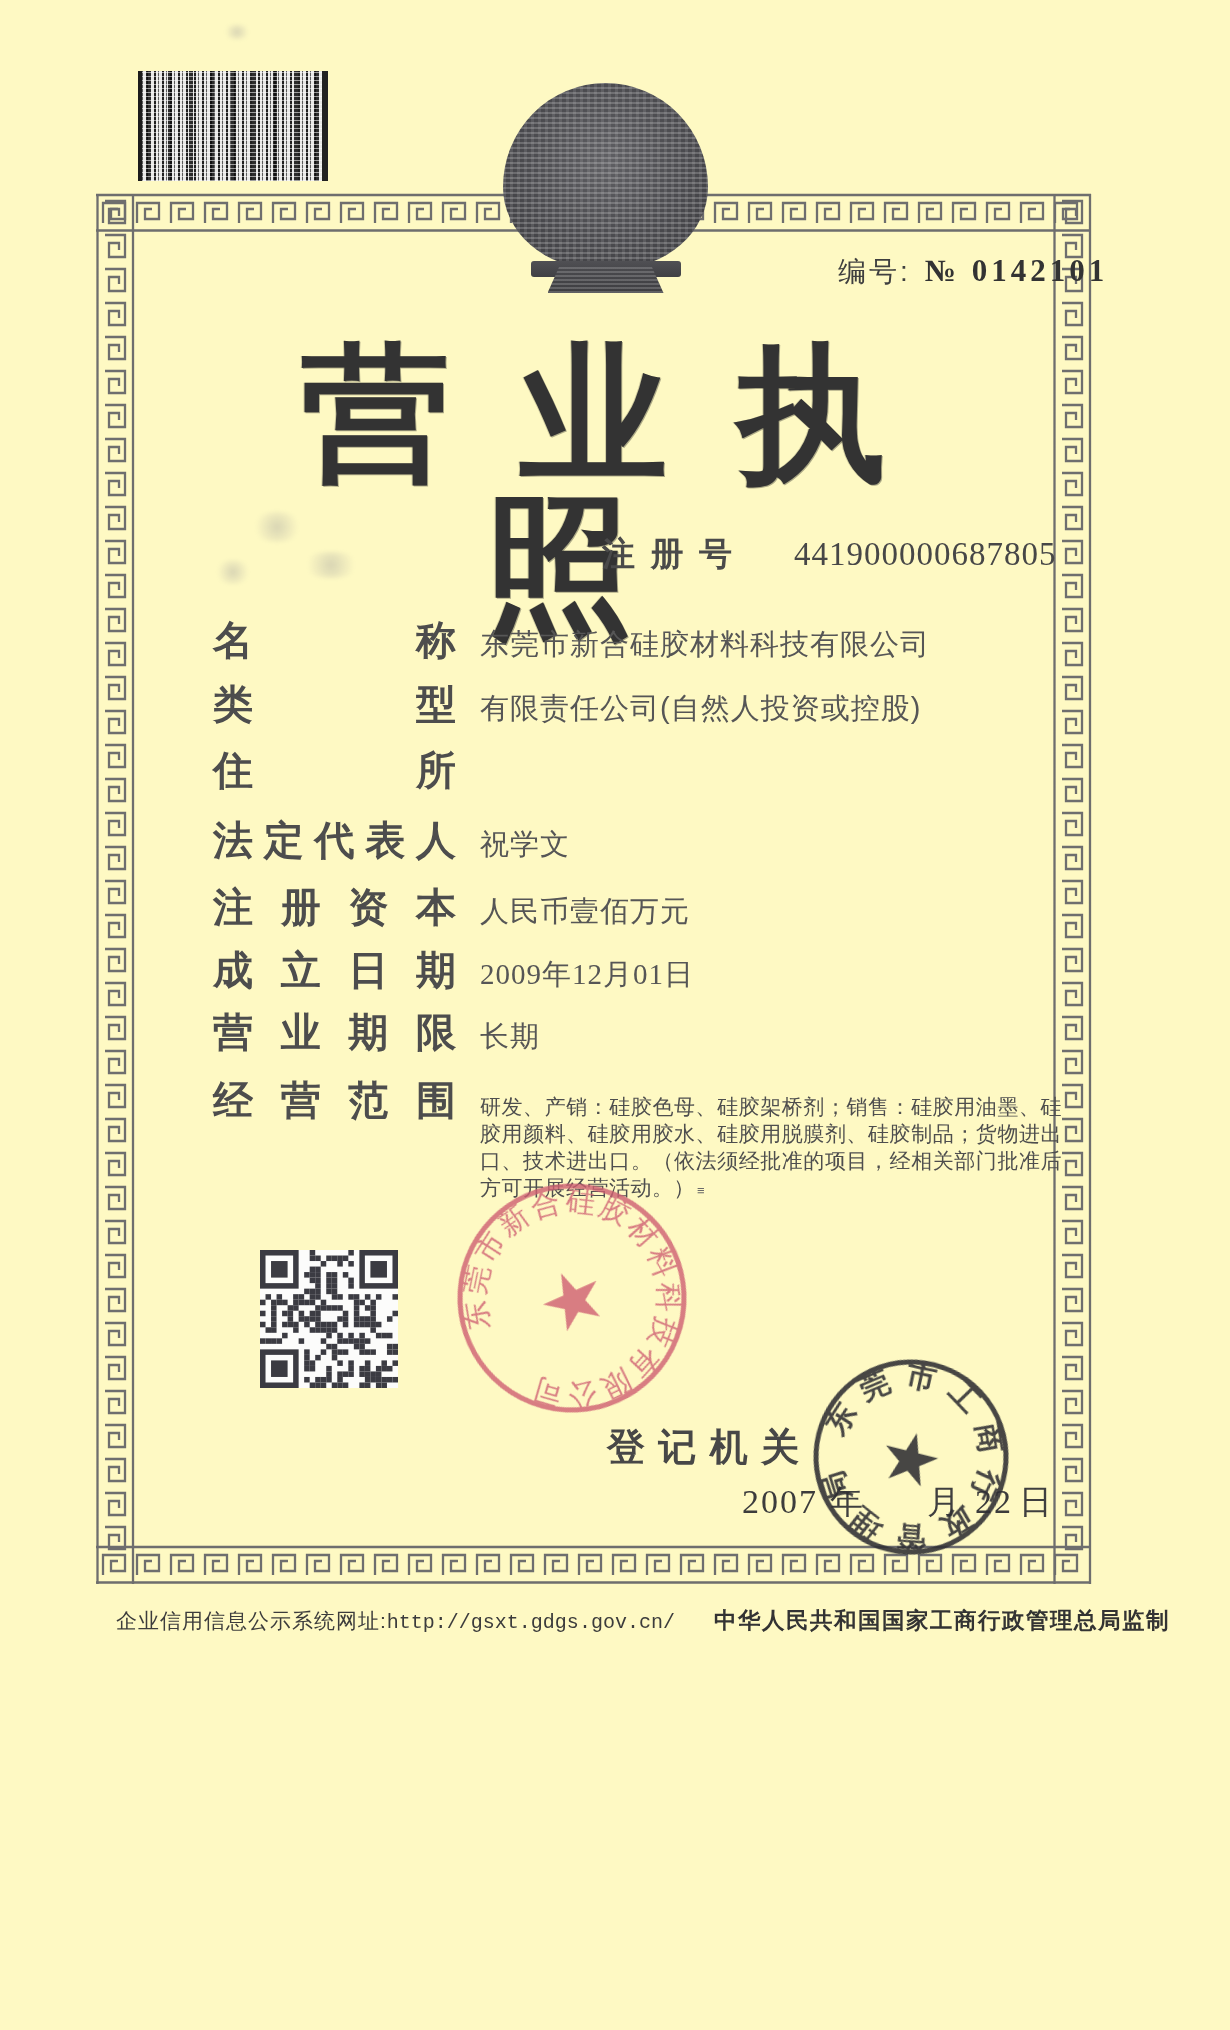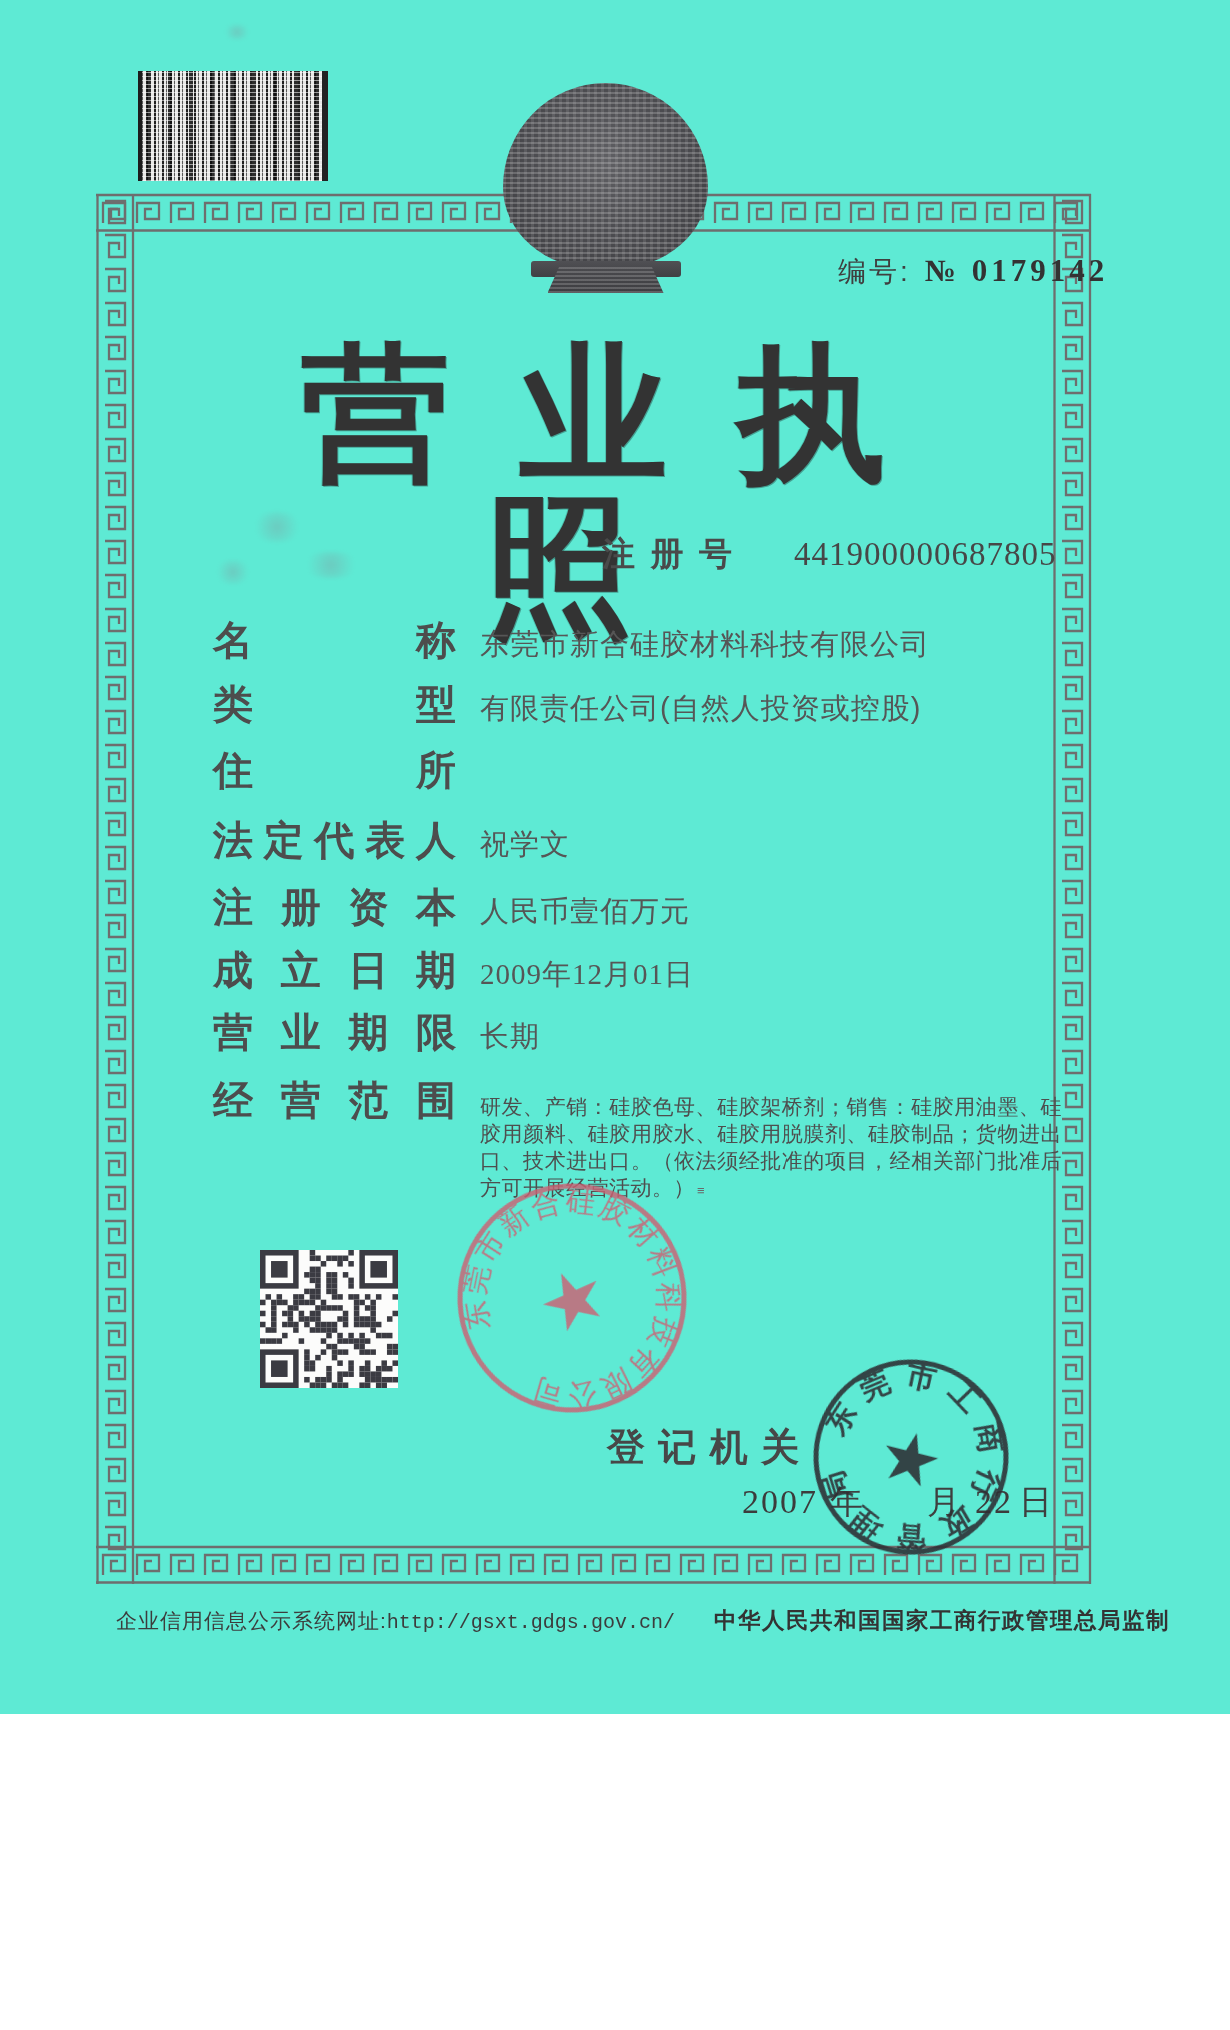--- a/index.html
+++ b/index.html
@@ -1,18 +1,18 @@
 <!DOCTYPE html>
 <html><head>
 <meta charset="utf-8">
 <style>
   html,body{margin:0;padding:0;background:#ffffff;}
   .page{
-    position:relative;width:1230px;height:1714px;overflow:hidden;
-    background:#5eead4;
+    position:relative;width:1230px;height:2030px;overflow:hidden;
+    background:#fef9c3;
     font-family:"Liberation Sans","DejaVu Sans",sans-serif;
     color:#3a3a3a;
   }
   .num{font-family:"Liberation Serif","DejaVu Serif",serif;}
 
   
   .barcode{
     position:absolute;left:138px;top:71px;width:190px;height:110px;
     background-color:#e8e8e6;
     background-image:
@@ -136,21 +136,21 @@
       </g>
     </svg>
   <svg class="strip" style="left:1052px;top:193px" width="40" height="1392">
       <g transform="rotate(90) translate(0,-40)">
         <path d="M1,2 H1391 M1,37.5 H1391 M8,30 V10 H30 V26 H16 V16 H23 M42,30 V10 H64 V26 H50 V16 H57 M76,30 V10 H98 V26 H84 V16 H91 M110,30 V10 H132 V26 H118 V16 H125 M144,30 V10 H166 V26 H152 V16 H159 M178,30 V10 H200 V26 H186 V16 H193 M212,30 V10 H234 V26 H220 V16 H227 M246,30 V10 H268 V26 H254 V16 H261 M280,30 V10 H302 V26 H288 V16 H295 M314,30 V10 H336 V26 H322 V16 H329 M348,30 V10 H370 V26 H356 V16 H363 M382,30 V10 H404 V26 H390 V16 H397 M416,30 V10 H438 V26 H424 V16 H431 M450,30 V10 H472 V26 H458 V16 H465 M484,30 V10 H506 V26 H492 V16 H499 M518,30 V10 H540 V26 H526 V16 H533 M552,30 V10 H574 V26 H560 V16 H567 M586,30 V10 H608 V26 H594 V16 H601 M620,30 V10 H642 V26 H628 V16 H635 M654,30 V10 H676 V26 H662 V16 H669 M688,30 V10 H710 V26 H696 V16 H703 M722,30 V10 H744 V26 H730 V16 H737 M756,30 V10 H778 V26 H764 V16 H771 M790,30 V10 H812 V26 H798 V16 H805 M824,30 V10 H846 V26 H832 V16 H839 M858,30 V10 H880 V26 H866 V16 H873 M892,30 V10 H914 V26 H900 V16 H907 M926,30 V10 H948 V26 H934 V16 H941 M960,30 V10 H982 V26 H968 V16 H975 M994,30 V10 H1016 V26 H1002 V16 H1009 M1028,30 V10 H1050 V26 H1036 V16 H1043 M1062,30 V10 H1084 V26 H1070 V16 H1077 M1096,30 V10 H1118 V26 H1104 V16 H1111 M1130,30 V10 H1152 V26 H1138 V16 H1145 M1164,30 V10 H1186 V26 H1172 V16 H1179 M1198,30 V10 H1220 V26 H1206 V16 H1213 M1232,30 V10 H1254 V26 H1240 V16 H1247 M1266,30 V10 H1288 V26 H1274 V16 H1281 M1300,30 V10 H1322 V26 H1308 V16 H1315 M1334,30 V10 H1356 V26 H1342 V16 H1349" fill="none" stroke="#6e6e6e" stroke-width="2.3"></path>
       </g>
     </svg>
 
   <div class="serial">
     <span>编号:</span>
-    <span class="num serial-num">№ 0179142</span>
+    <span class="num serial-num">№ 0142101</span>
   </div>
 
   <div class="title">营业执照</div>
 
   <div class="regno">
     <span class="regno-label" data-justify="">
         <span>注</span>
         <span>册</span>
         <span>号</span>
       </span>

